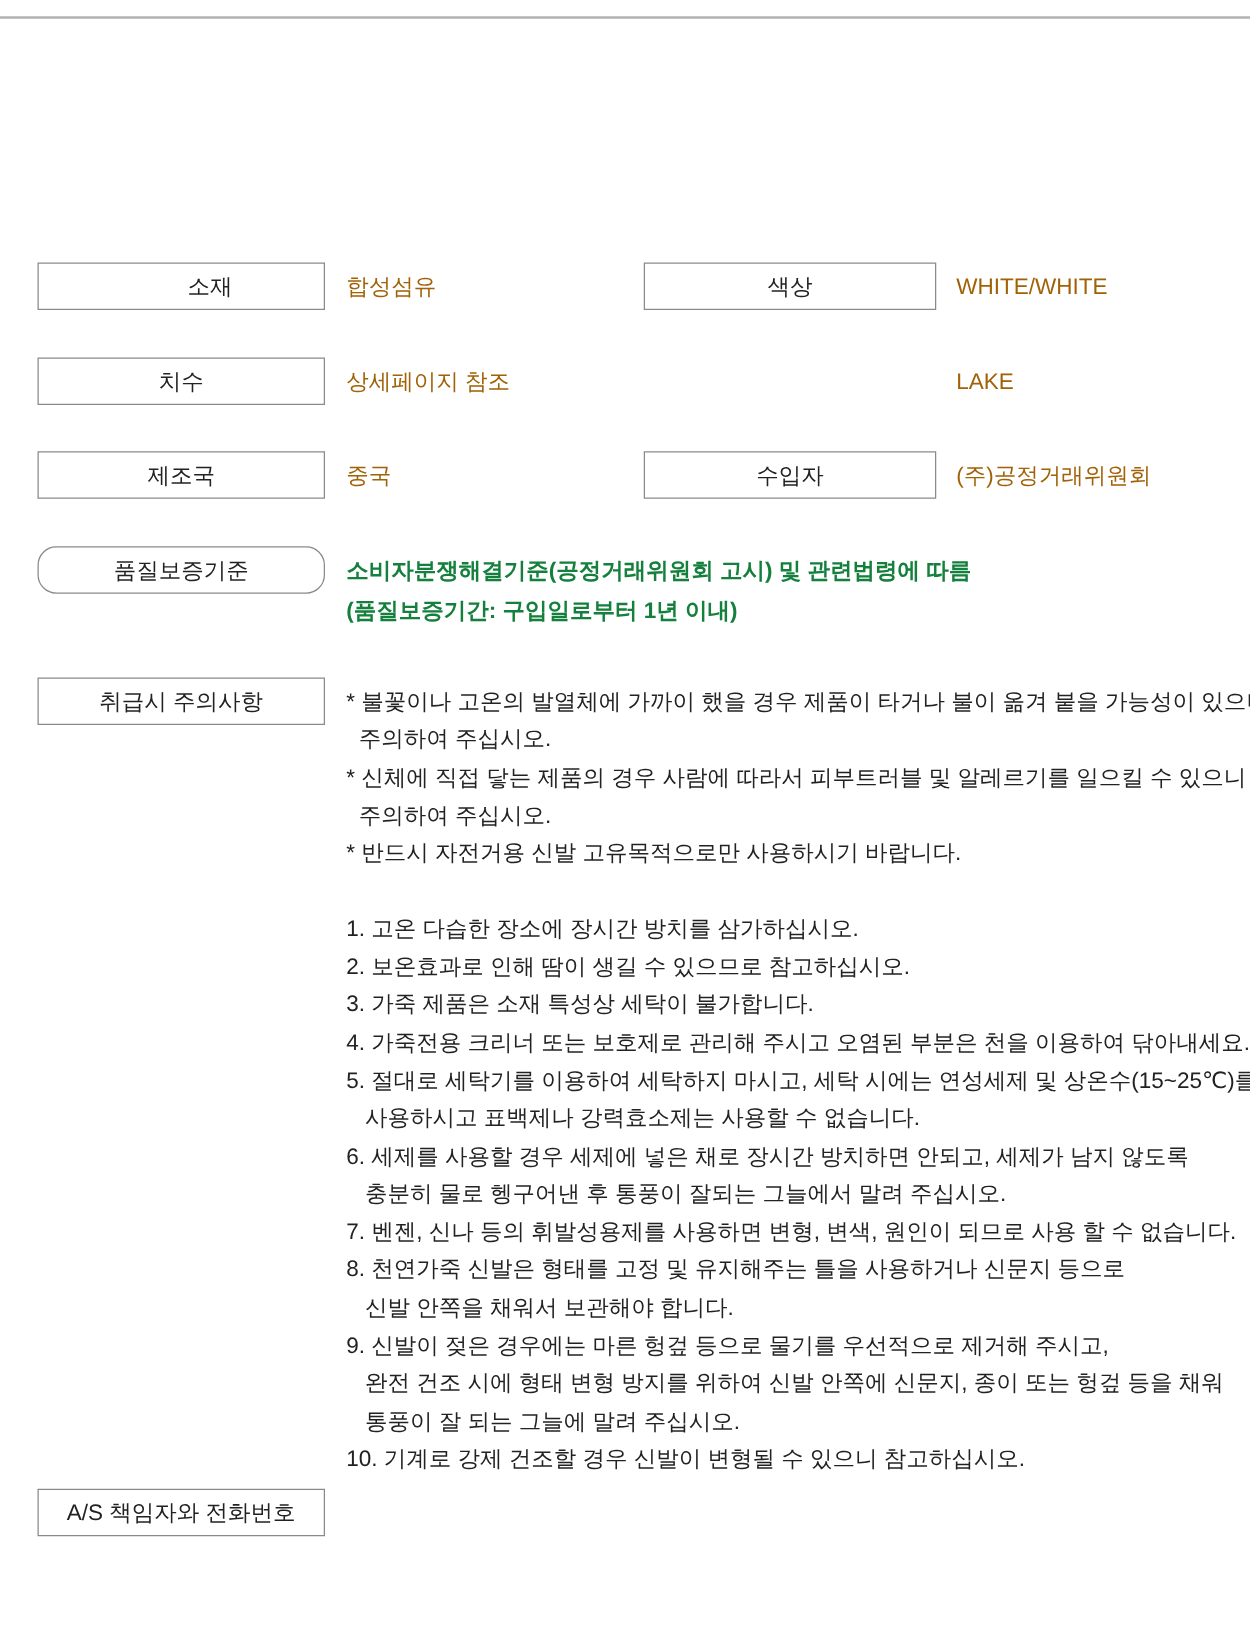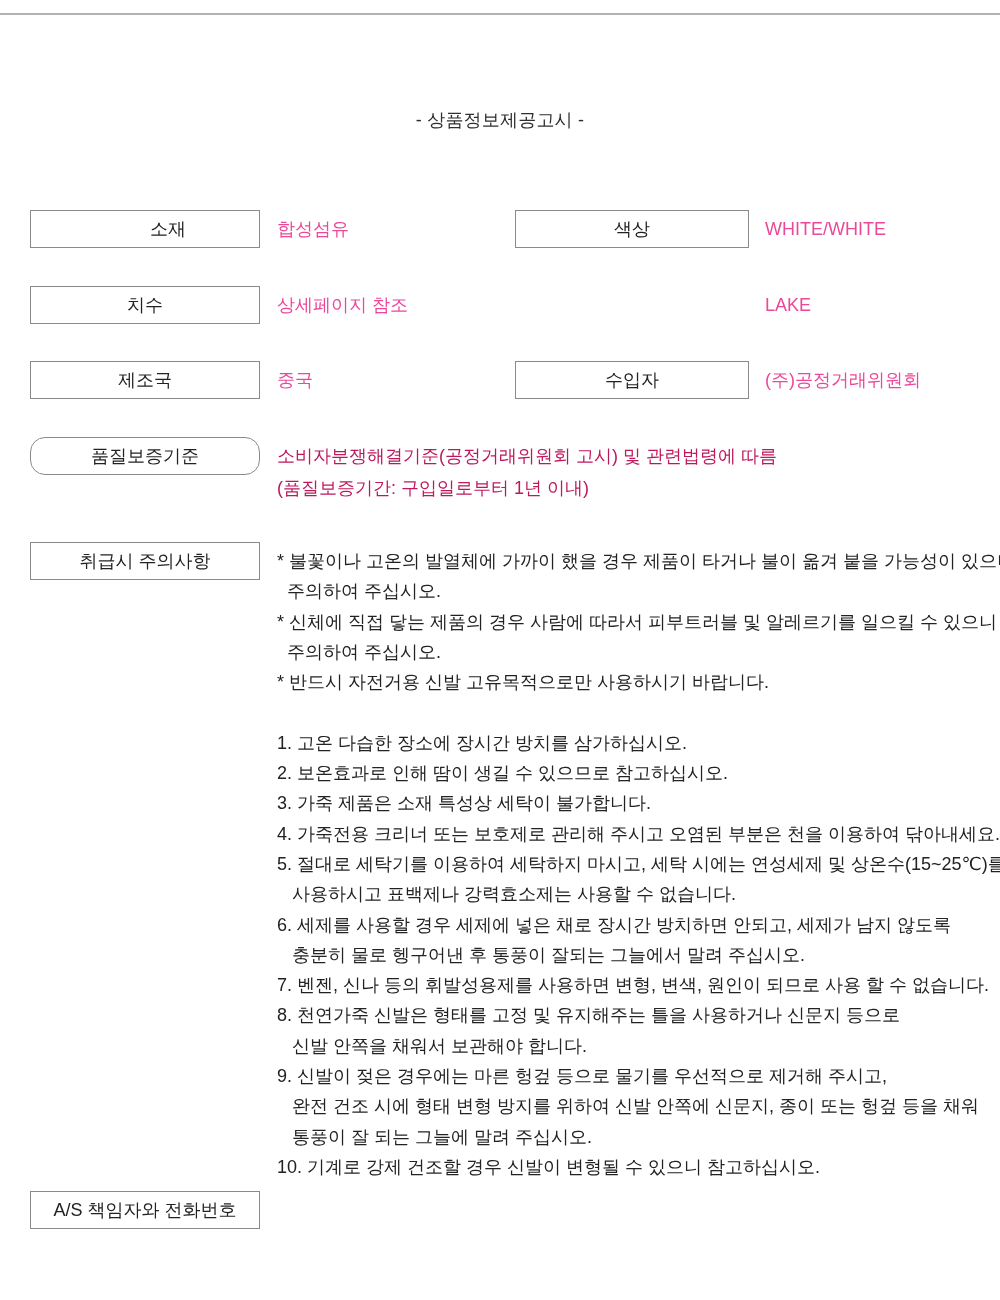--- a/index.html
+++ b/index.html
@@ -48,52 +48,51 @@
     color: #222222;
   }
   .label-box.right { width: 234px; }
   .cell-value {
     position: absolute;
     height: 38px;
     display: flex;
     align-items: center;
     font-size: 18px;
     font-weight: 500;
-    color: #ec4899;
+    color: #a16207;
     white-space: nowrap;
   }
   .warranty-text {
     position: absolute;
     left: 277px;
     top: 440px;
     font-size: 18px;
-    font-weight: 400;
+    font-weight: 700;
     line-height: 32px;
-    color: #be185d;
+    color: #15803d;
     white-space: pre;
   }
   .precautions-text {
     position: absolute;
     left: 277px;
     top: 546px;
     font-size: 18px;
     font-weight: 500;
     line-height: 30.3px;
     color: #222222;
     white-space: pre;
   }
 </style>
 </head>
 <body>
 
 <div class="page">
 
   <div class="top-divider"></div>
 
-  <div class="title">- 상품정보제공고시 -</div>
 
   <div class="label-box" style="left:30px; top:210px;padding-left:46px;">
     <span>소재</span>
   </div>
   <div class="cell-value" style="left:277px; top:210px;">합성섬유</div>
 
   <div class="label-box right" style="left:515px; top:210px;">
     <span>색상</span>
   </div>
   <div class="cell-value" style="left:765px; top:210px;">WHITE/WHITE</div>

